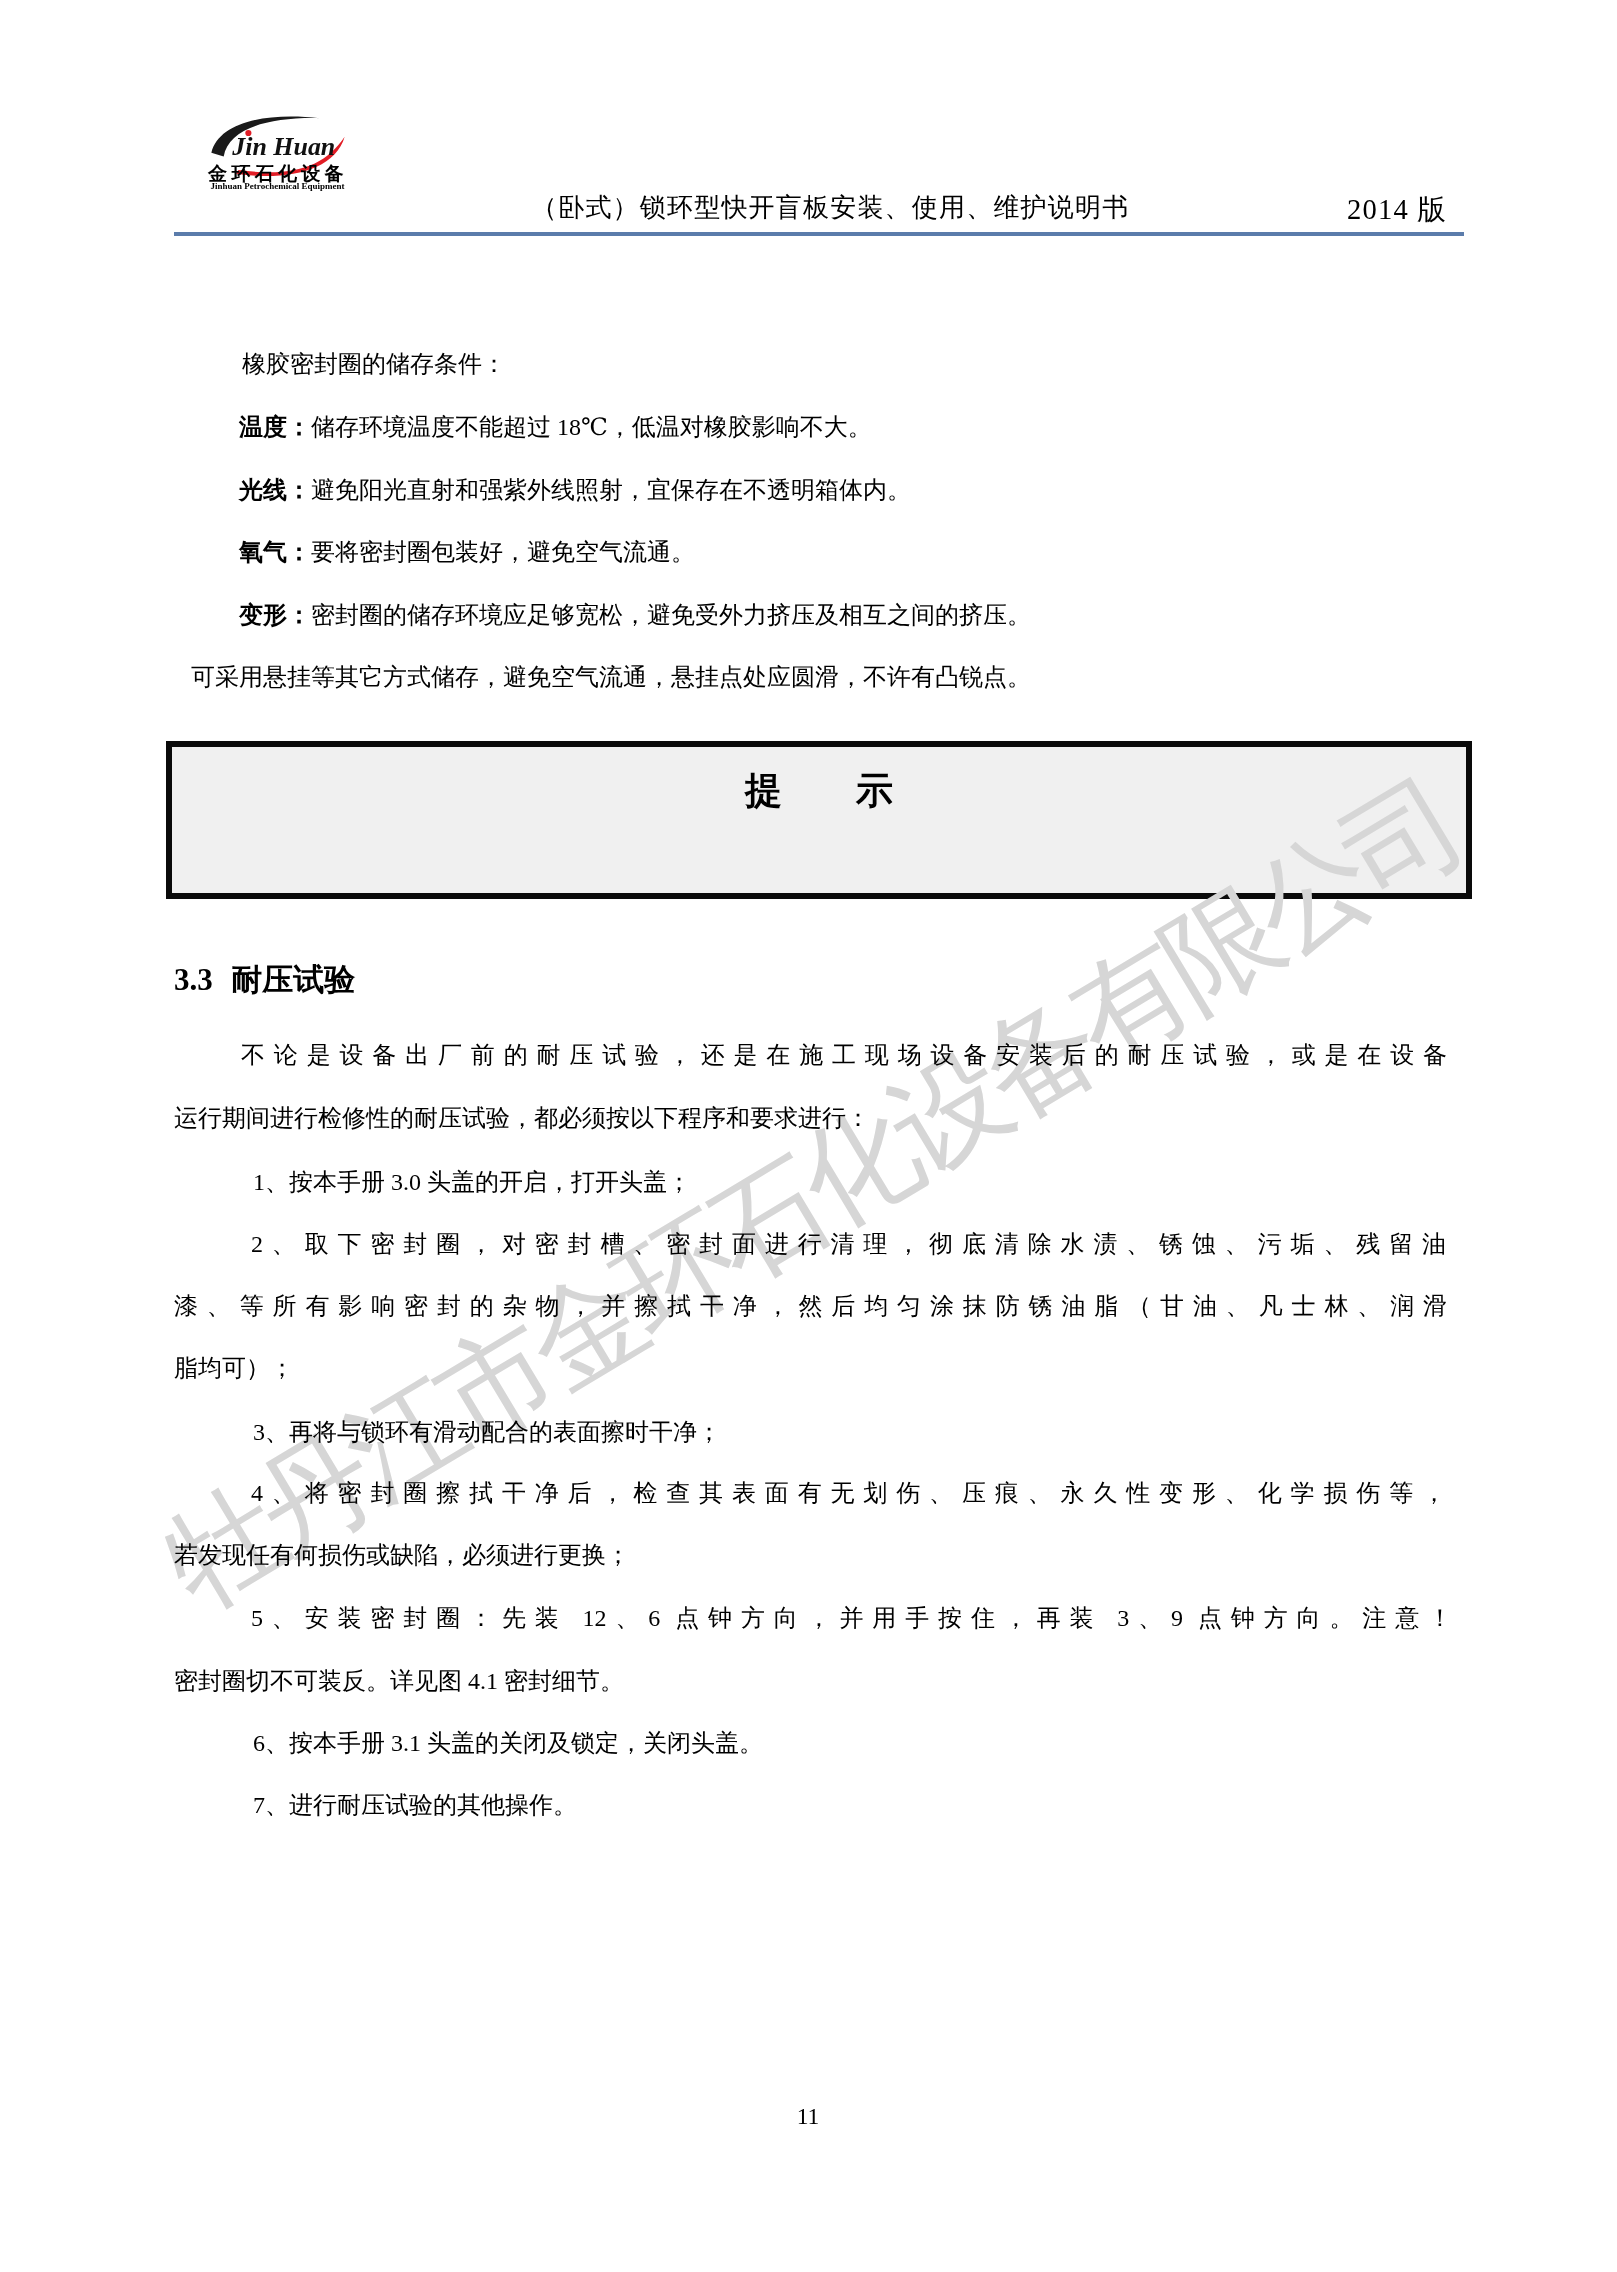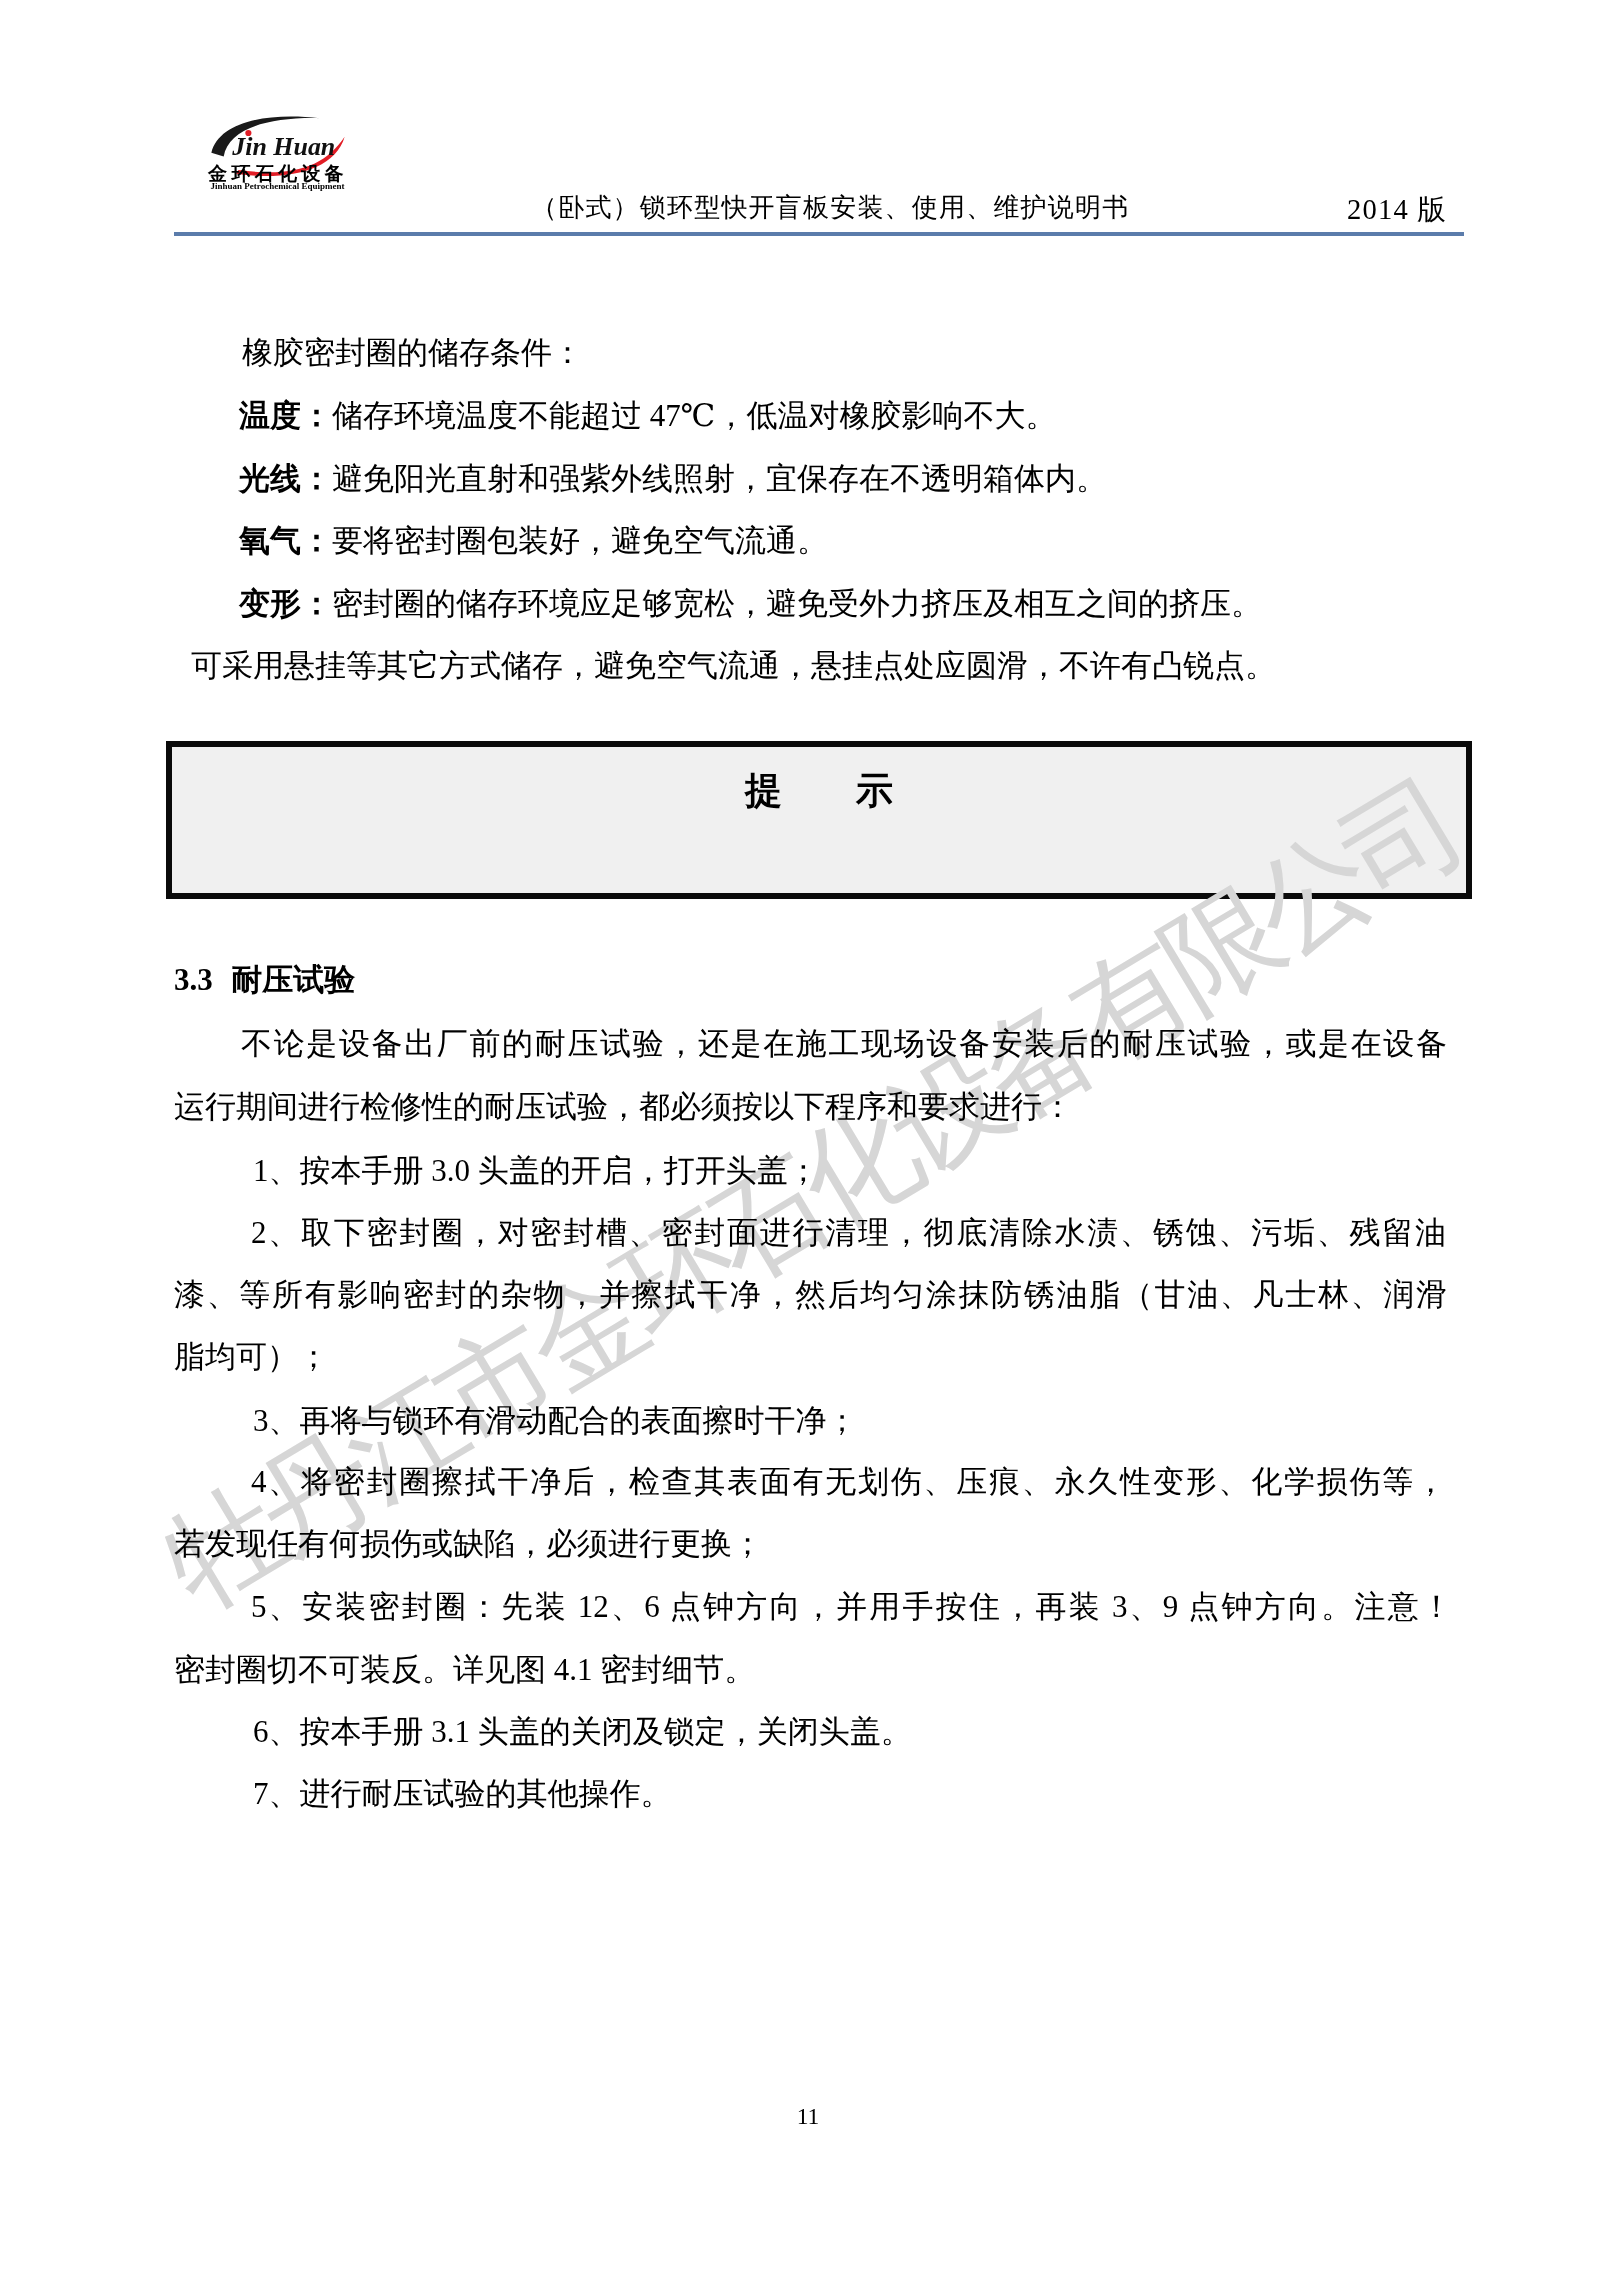--- a/index.html
+++ b/index.html
@@ -31,21 +31,21 @@
   }
   
   .watermark {
     position:absolute; left:811px; top:1196px;
     transform:translate(-50%,-50%) rotate(-31deg);
     font-size:115px; letter-spacing:-9.3px; white-space:nowrap;
     color:#d6d6d6; z-index:2; font-family:"Liberation Serif","DejaVu Serif",serif;
   }
   
   .line {
-    position:absolute; font-size:31px; line-height:1.2; z-index:3; white-space:nowrap;
+    position:absolute; font-size:24px; line-height:1.2; z-index:3; white-space:nowrap;margin-top:16px;
   }
   .just {
     white-space:normal; text-align:justify; text-align-last:justify;
     text-justify:inter-ideograph;
   }
   .line b { font-weight:bold; }
   
   .notice-box {
     position:absolute; left:166px; top:741px; width:1294px; height:146px;
     background:#f0f0f0; border:6.2px solid #0a0a0a;
@@ -92,21 +92,21 @@
 
   <div class="doc-title">（卧式）锁环型快开盲板安装、使用、维护说明书</div>
   <div class="edition">2014 版</div>
   <div class="header-rule"></div>
 
   <div class="line" style="left:242px; top:334px;">
     <span>橡胶密封圈的储存条件：</span>
   </div>
 
   <div class="line" style="left:239px; top:397px;">
-    <b>温度：</b><span>储存环境温度不能超过 47℃，低温对橡胶影响不大。</span>
+    <b>温度：</b><span>储存环境温度不能超过 18℃，低温对橡胶影响不大。</span>
   </div>
   <div class="line" style="left:239px; top:460px;">
     <b>光线：</b><span>避免阳光直射和强紫外线照射，宜保存在不透明箱体内。</span>
   </div>
   <div class="line" style="left:239px; top:522px;">
     <b>氧气：</b><span>要将密封圈包装好，避免空气流通。</span>
   </div>
   <div class="line" style="left:239px; top:585px;">
     <b>变形：</b><span>密封圈的储存环境应足够宽松，避免受外力挤压及相互之间的挤压。</span>
   </div>

